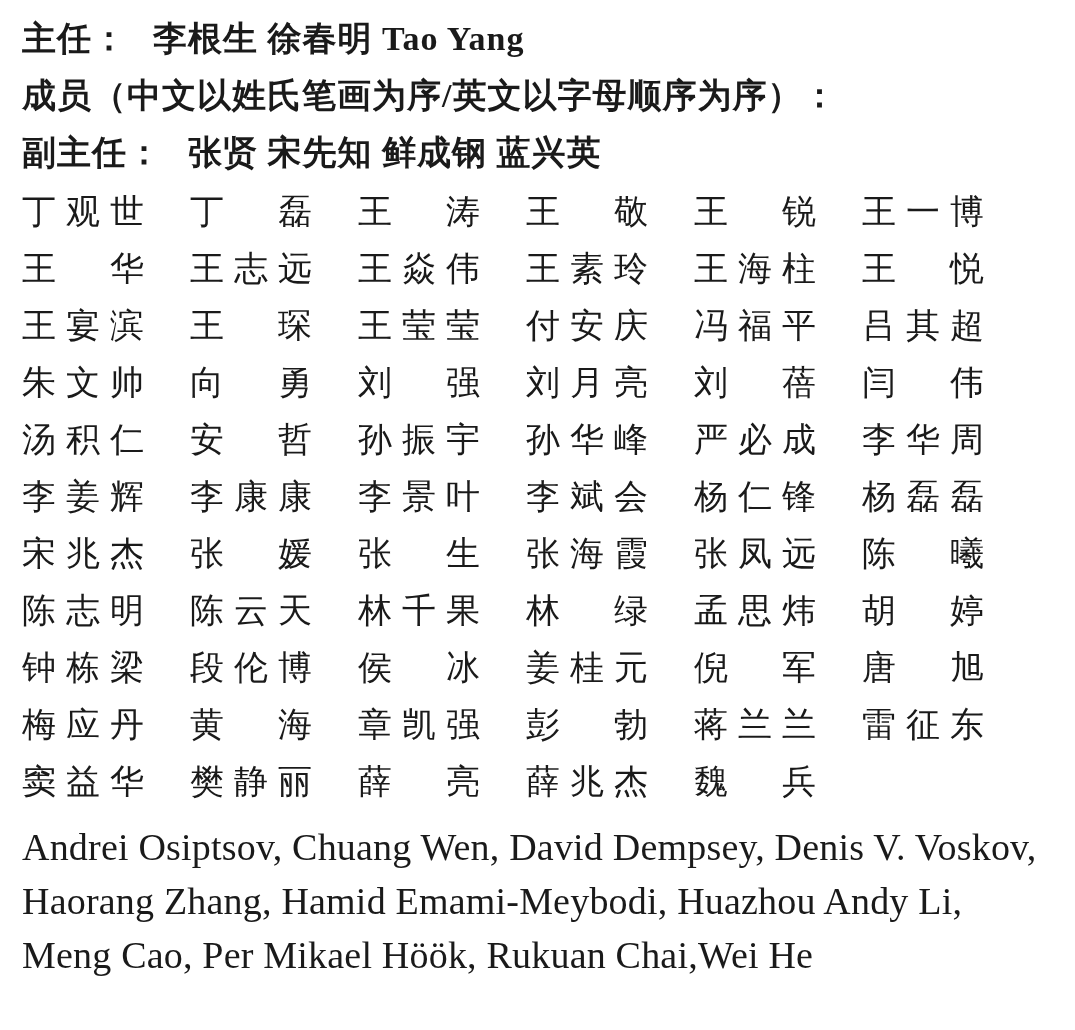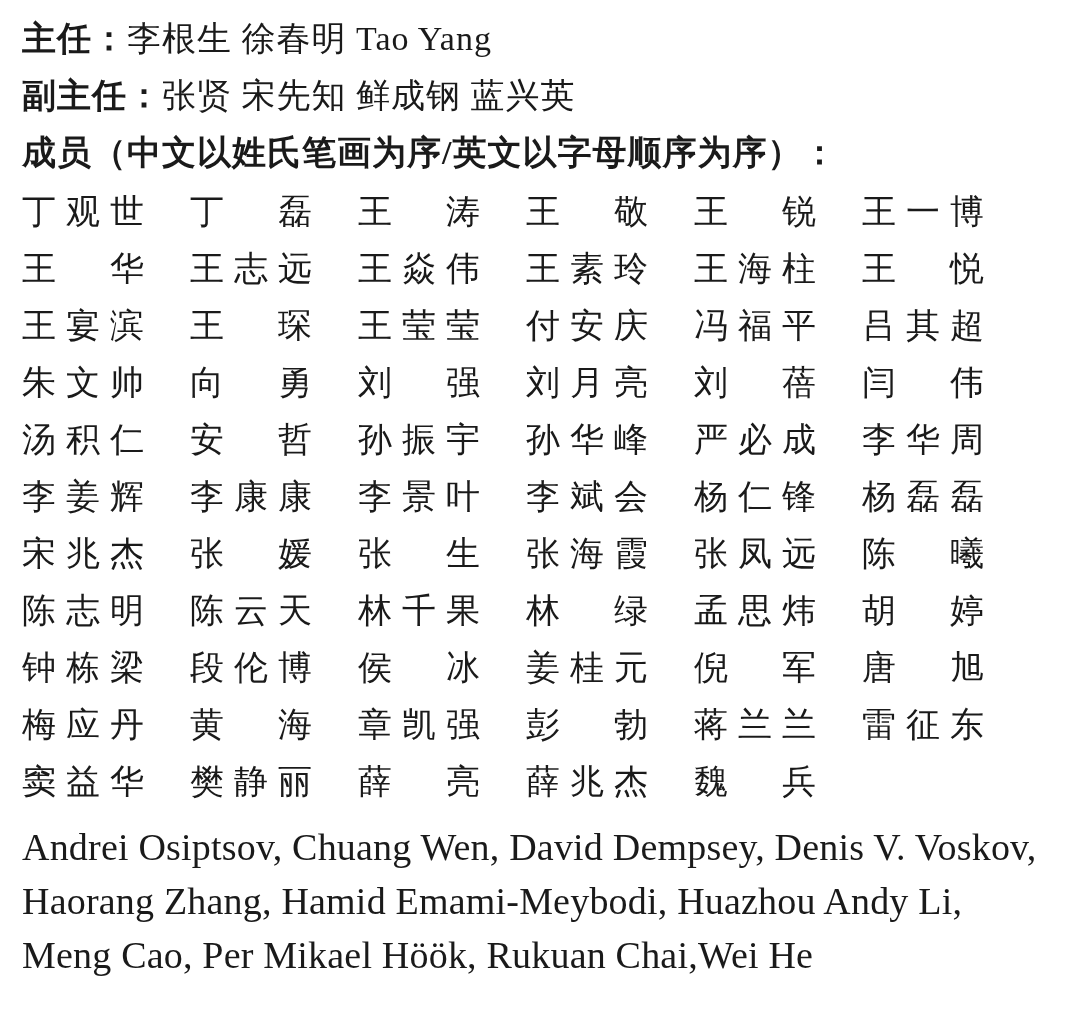--- a/index.html
+++ b/index.html
@@ -22,21 +22,22 @@
     font-size: 34px;
     line-height: 57px;
     white-space: nowrap;
     letter-spacing: 1px;
   }
   .header-line .label {
     font-weight: bold;
     margin-top: 7px;
   }
   .header-line .names {
-    font-weight: normal;
+    font-weight: bold;
+    margin-left: 26px;
   }
   
   .members-grid {
     margin-top: 2px;
     display: grid;
     grid-template-columns: repeat(6, 122px);
     column-gap: 46px;
     row-gap: 0;
   }
   .member-cell {
@@ -66,25 +67,25 @@
 <body>
 
 <div class="page">
 
   <div class="header-line">
     <span class="label">主任：</span><span class="names">李根生 徐春明 Tao Yang</span>
   </div>
 
 
   <div class="header-line">
+    <span class="label">成员（中文以姓氏笔画为序/英文以字母顺序为序）：</span><span class="names"></span>
+  </div>
+
+  <div class="header-line">
     <span class="label">副主任：</span><span class="names">张贤 宋先知 鲜成钢 蓝兴英</span>
-  </div>
-
-  <div class="header-line">
-    <span class="label">成员（中文以姓氏笔画为序/英文以字母顺序为序）：</span><span class="names"></span>
   </div>
 
   <div class="members-grid" id="members-grid">
       <div class="member-cell">
         <div class="member-name">
           <span>丁</span>
           <span>观</span>
           <span>世</span>
         </div>
       </div>

